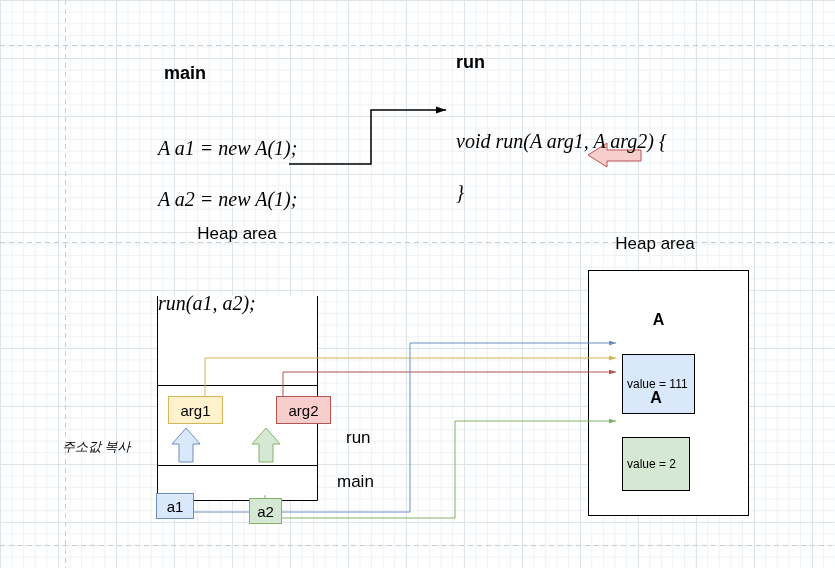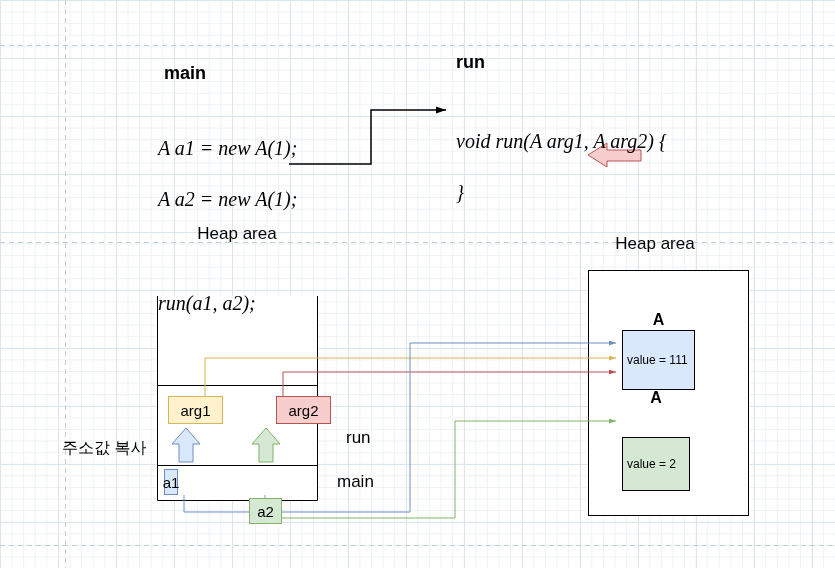--- a/index.html
+++ b/index.html
@@ -19,27 +19,27 @@
   .abs { position: absolute; }
   svg.layer { position: absolute; left: 0; top: 0; width: 835px; height: 568px; }
 
   .title { font-weight: bold; font-size: 18px; }
   .code { font-family: "Liberation Serif", serif; font-style: italic;
           font-size: 20px; line-height: 17px; white-space: pre; }
   .code .indent { padding-left: 13px; }
   .gap { height: 19px; }
   .arealabel { font-size: 17px; text-align: center; }
   .framelabel { font-size: 17px; }
-  .korean { font-size: 16px; }
+  .korean { font-size: 13px; font-style: italic; }
 
   .varbox { border: 1px solid #000; display: flex; align-items: center;
             justify-content: center; font-size: 15px; }
   .box-yellow { background: var(--yellow-fill); border-color: var(--yellow-stroke); }
   .box-red    { background: var(--red-fill);    border-color: var(--red-stroke); }
-  .box-blue   { background: var(--blue-fill);   border-color: var(--blue-stroke); }
+  .box-blue   { background: var(--blue-fill);   border-color: var(--blue-stroke); margin-top: 24px; }
   .box-green  { background: var(--green-fill);  border-color: var(--green-stroke); margin-top: 29px; }
 
   .heapbox { border: 1px solid #000; font-size: 12px; display: flex;
              align-items: center; padding-left: 4px; }
   .heaplabel { font-weight: bold; font-size: 16px; text-align: center; }
 
   .ln-black  { stroke: #000; stroke-width: 1.5; fill: none; }
   .ln-thin   { stroke: #000; stroke-width: 1; fill: none; }
   .ln-dash   { stroke: #c3cdd4; stroke-width: 1; fill: none; stroke-dasharray: 5 4; }
   .ln-yellow { stroke: var(--yellow-stroke); stroke-width: 1; fill: none; }
@@ -113,21 +113,21 @@
   <div class="abs code" style="left:456px; top:99px;">
     <div>void run(A arg1, A arg2) {</div>
     <div>}</div>
   </div>
 
   <div class="abs arealabel" style="left:170px; top:224px; width:134px;">Heap area</div>
   <div class="abs arealabel" style="left:590px; top:234px; width:130px;">Heap area</div>
 
   <div class="abs varbox box-yellow" style="left:168px; top:396px; width:55px; height:28px;">arg1</div>
   <div class="abs varbox box-red" style="left:237px; top:396px; width:55px; height:28px;margin-left:39px;">arg2</div>
-  <div class="abs varbox box-blue" style="left:164px; top:469px; width:14px; height:26px;">a1</div>
+  <div class="abs varbox box-blue" style="left:156px; top:469px; width:38px; height:26px;">a1</div>
   <div class="abs varbox box-green" style="left:249px; top:469px; width:33px; height:26px;">a2</div>
 
   <div class="abs framelabel" style="left:346px; top:428px;">run</div>
   <div class="abs framelabel" style="left:337px; top:472px;">main</div>
 
   <div class="abs korean" style="left:62px; top:438px;">주소값 복사</div>
 
   <div class="abs heaplabel" style="left:622px; top:311px; width:73px;">A</div>
   <div class="abs heapbox box-blue" style="left:622px; top:330px; width:73px; height:60px;">value = 111</div>
 

